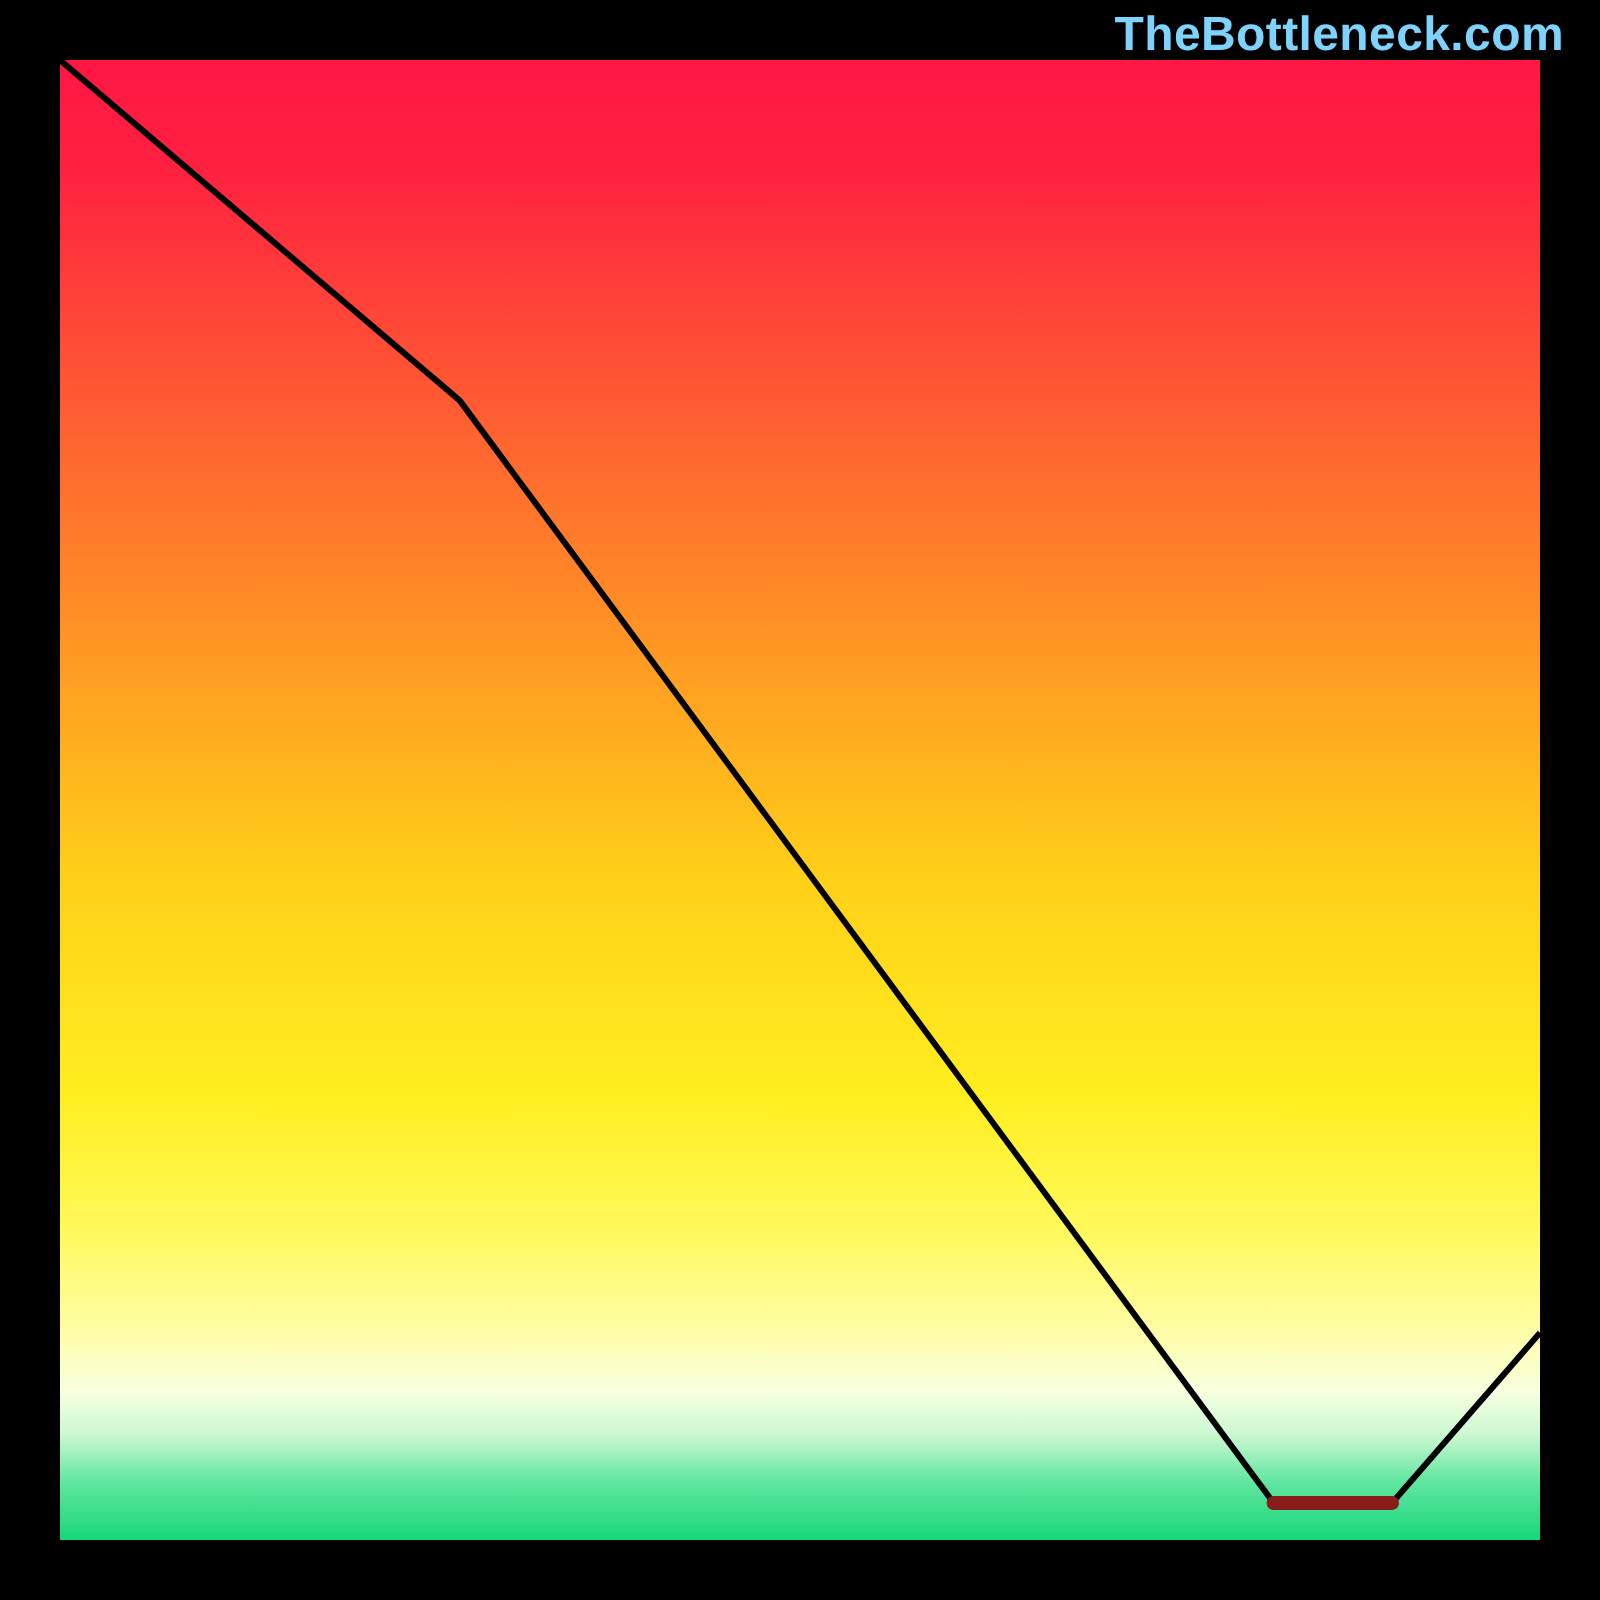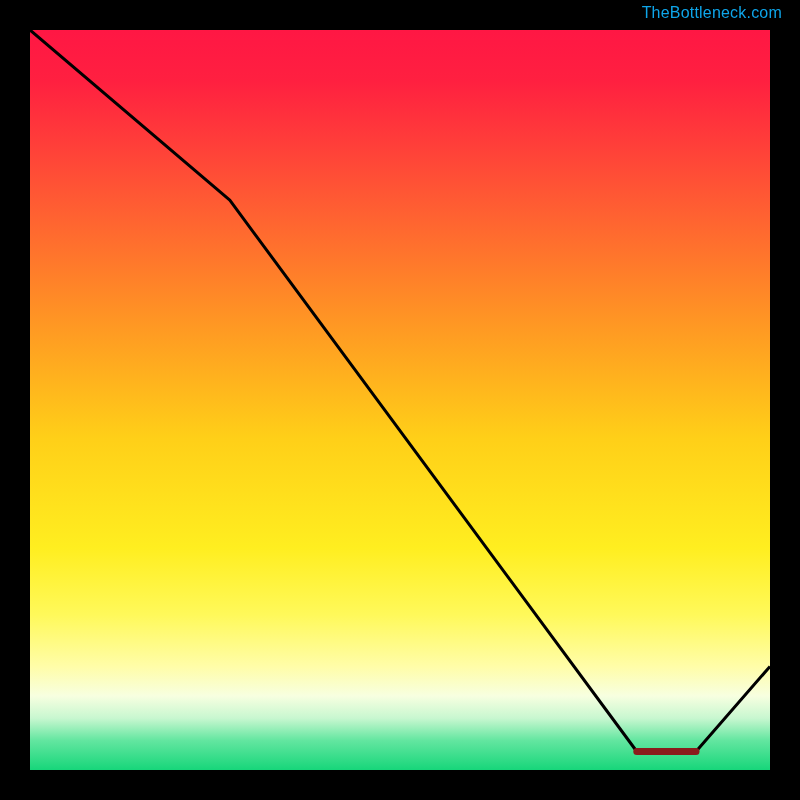--- a/index.html
+++ b/index.html
@@ -14,23 +14,23 @@
     position: relative;
     width: 800px;
     height: 800px;
     background: #000000;
   }
   .watermark {
     position: absolute;
     top: 4px;
     right: 18px;
     font-family: Arial, Helvetica, sans-serif;
-    font-size: 16px;
-    font-weight: 400;
-    color: #0ea5e9;
+    font-size: 24px;
+    font-weight: 700;
+    color: #7dd3fc;
     letter-spacing: 0.2px;
   }
   svg.chart {
     position: absolute;
     left: 30px;
     top: 30px;
     width: 740px;
     height: 740px;
     display: block;
   }

